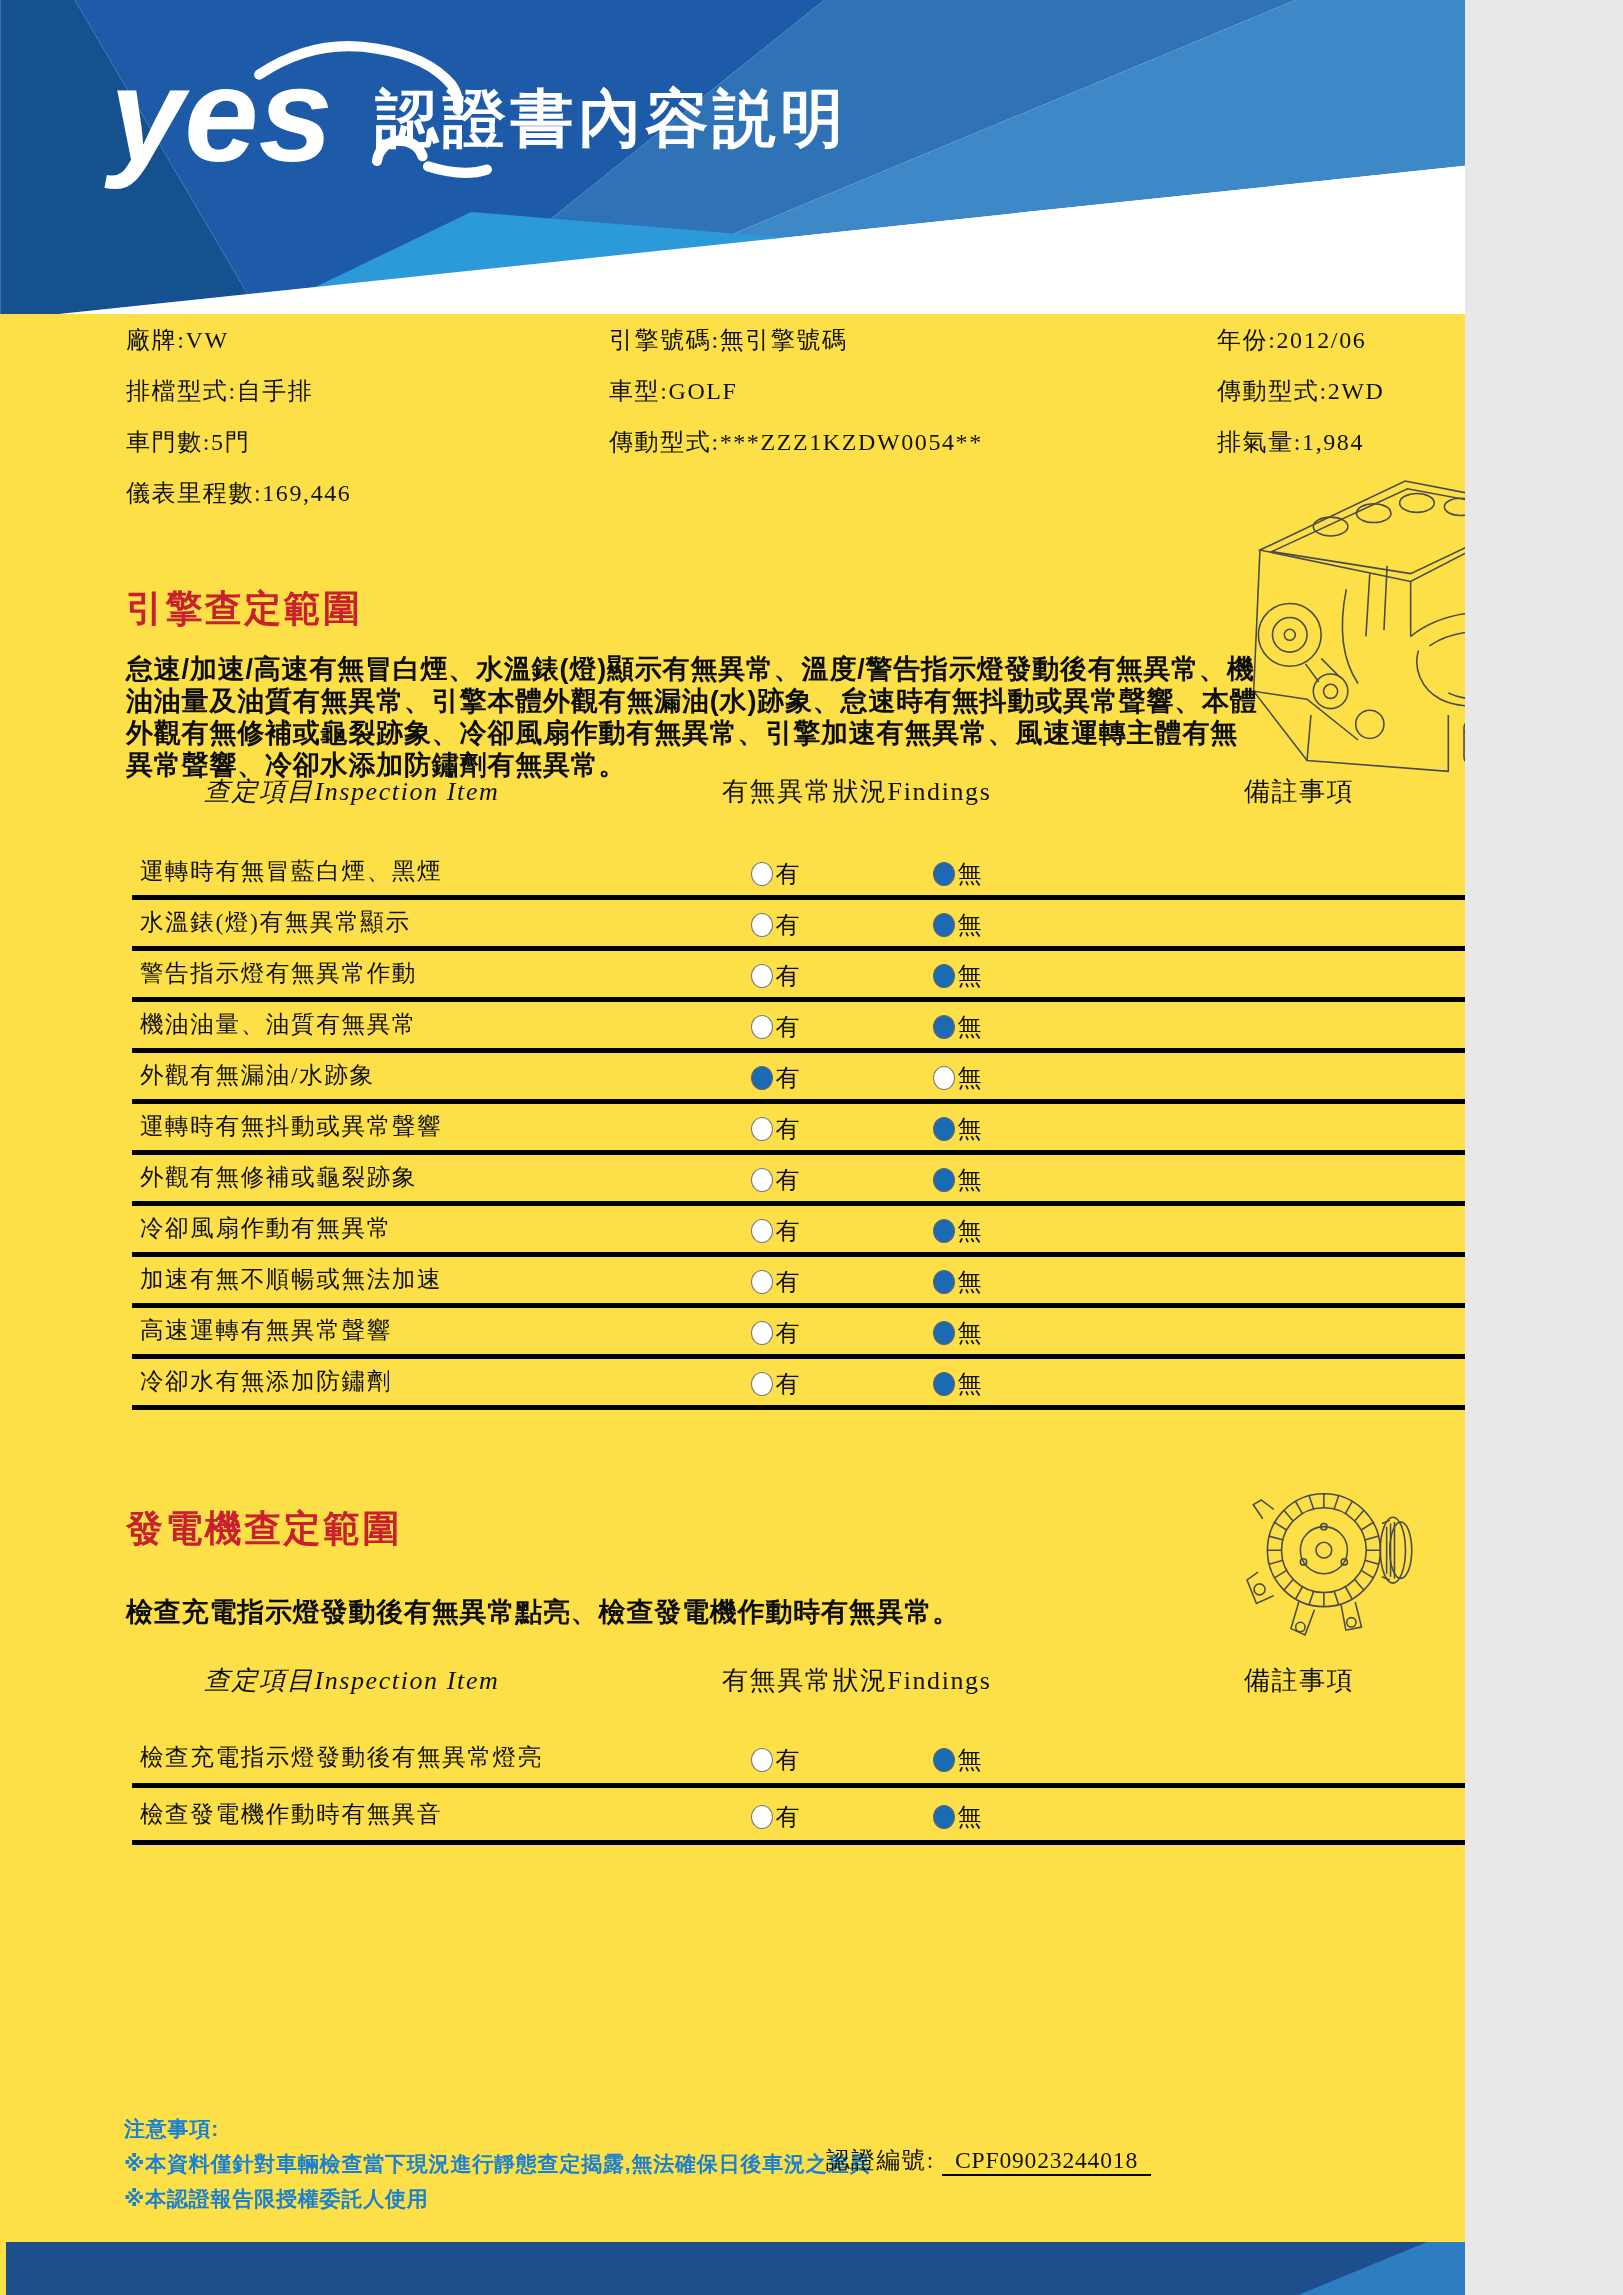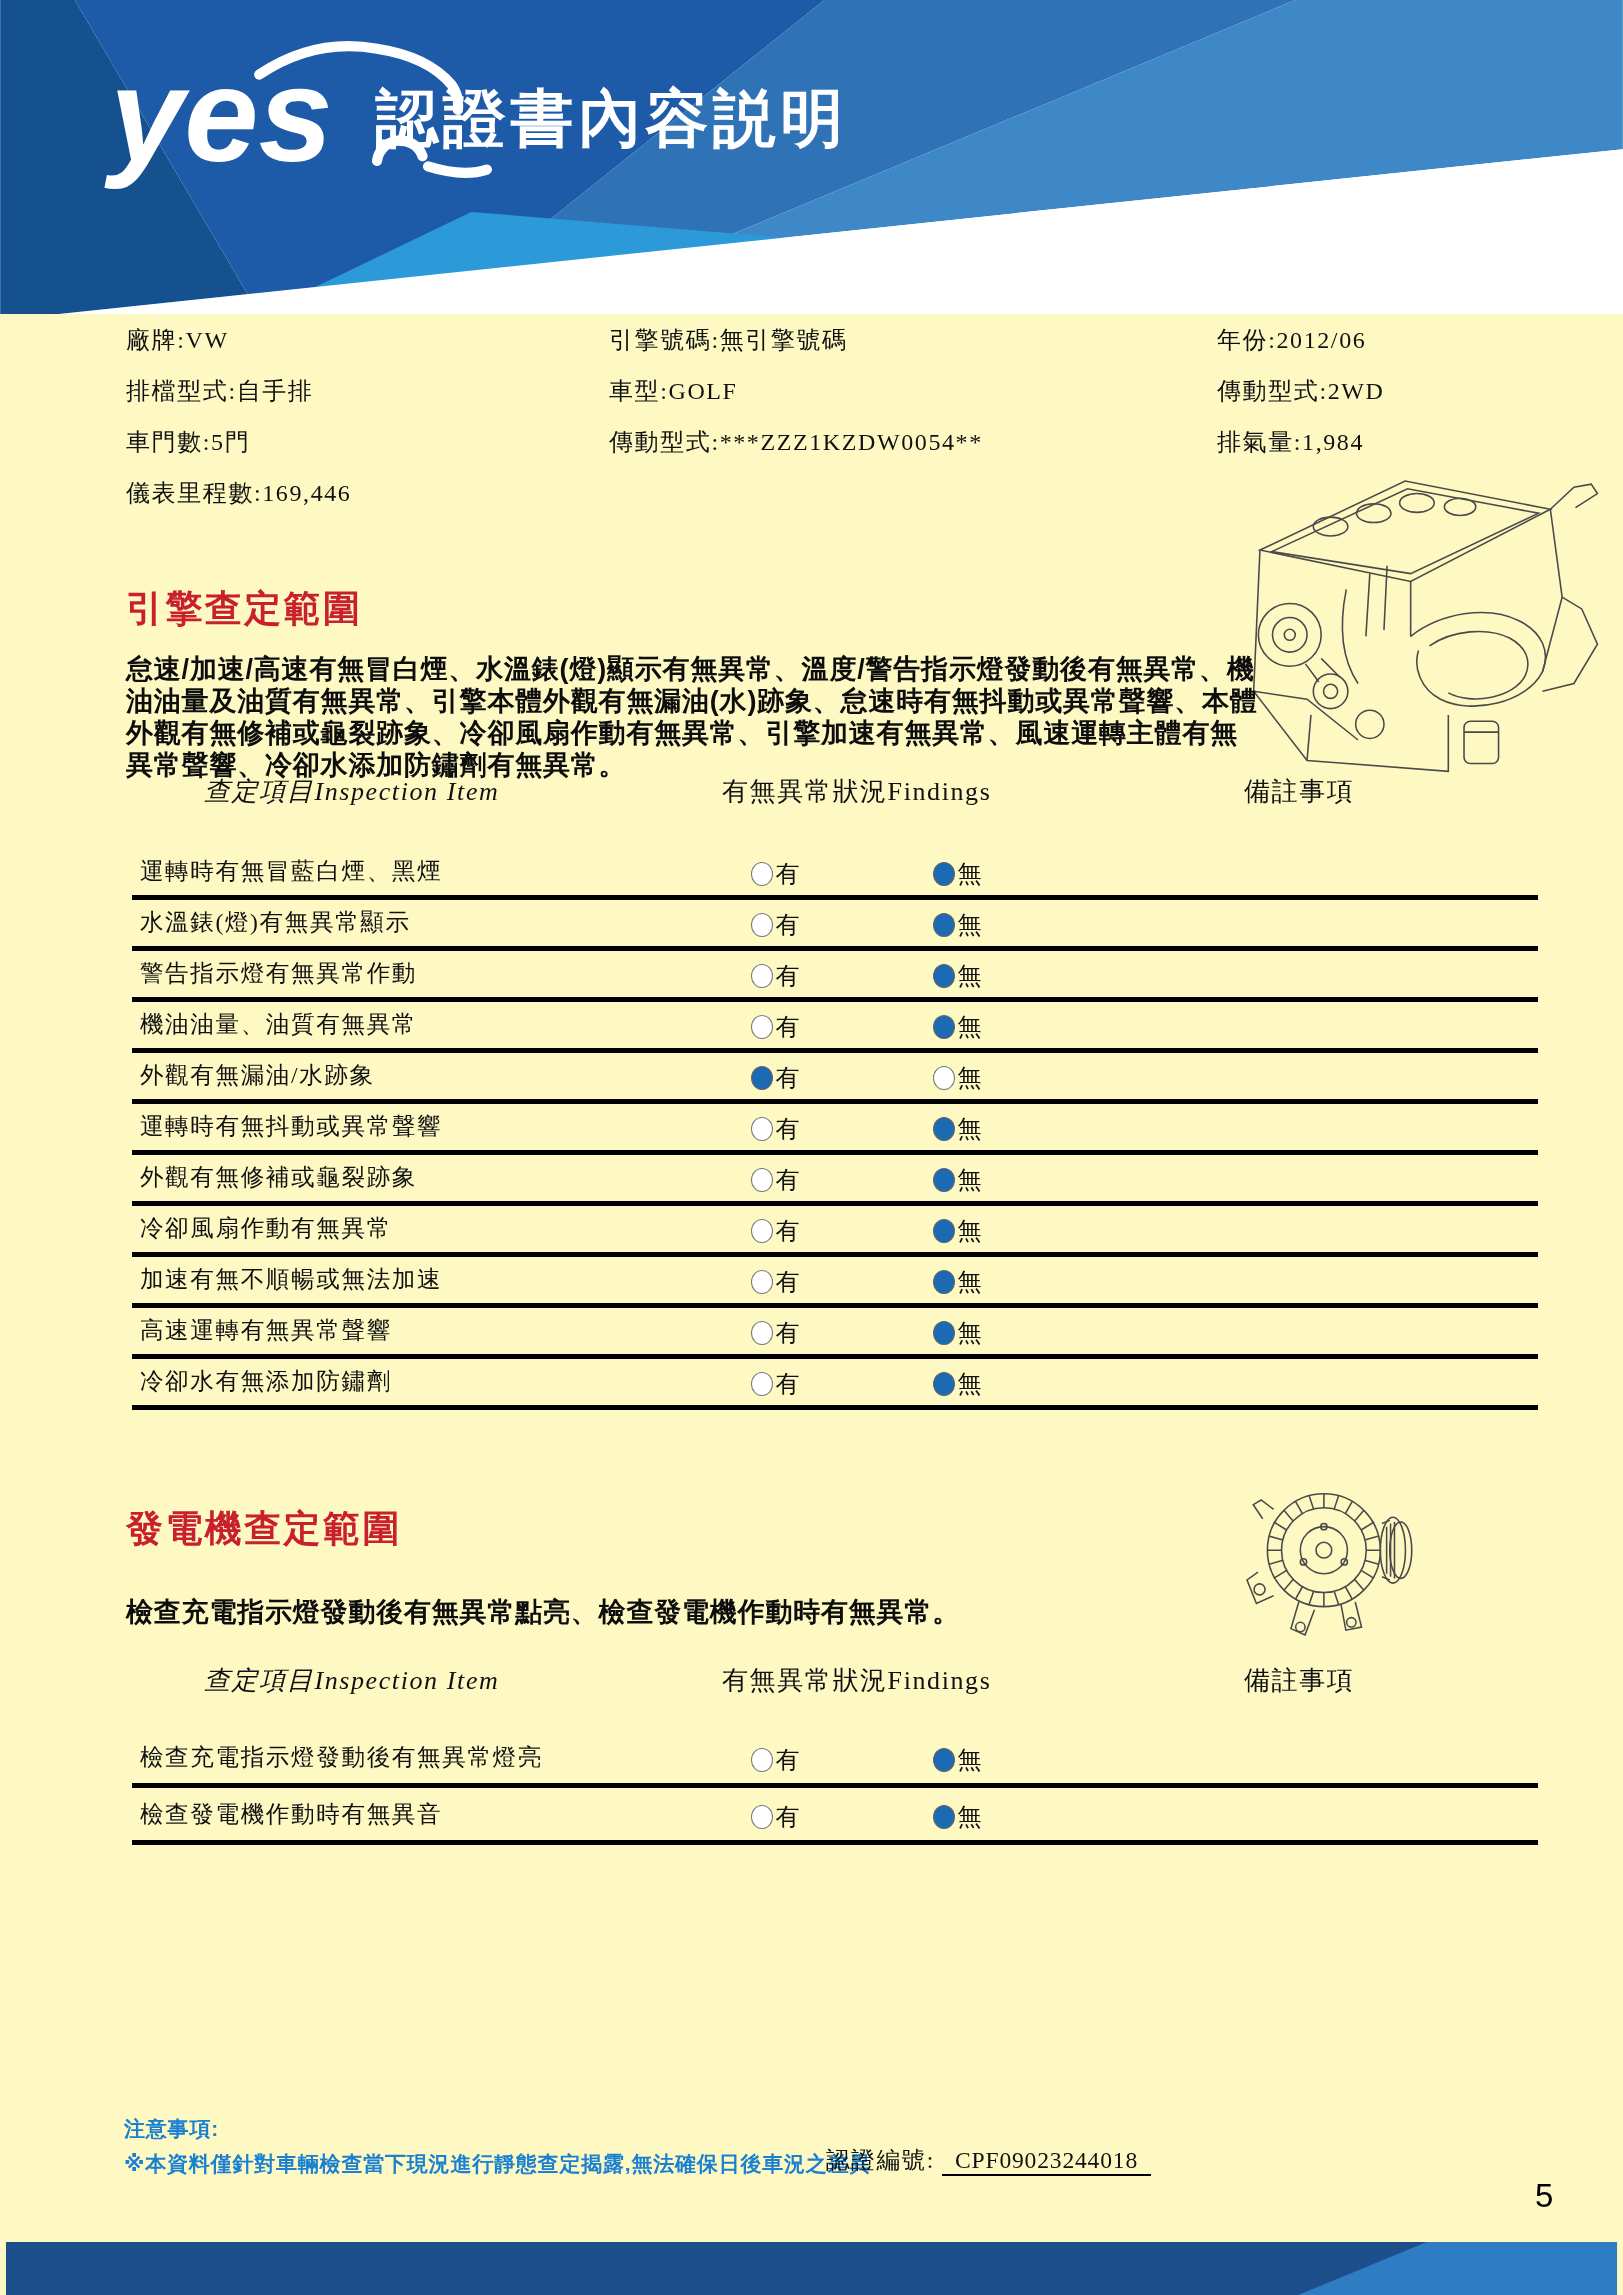--- a/index.html
+++ b/index.html
@@ -1,16 +1,16 @@
 <!DOCTYPE html>
 <html style="font-size:12.6px"><head>
 <meta charset="utf-8">
 <style>
   html,body{margin:0;padding:0;background:#e8e8e8;}
-  .page{position:relative;width:1623px;height:2295px;background:#fef9c3;overflow:hidden;
+  .page{position:relative;width:1465px;height:2295px;background:#fde047;overflow:hidden;
         font-family:"Liberation Serif","DejaVu Serif",serif;color:#111;}
 
   
   .hdr-svg{position:absolute;left:0;top:0;}
 
   
   .vcol{position:absolute;top:313px;}
   .vcol div{height:51px;padding-top:11px;font-size:24px;letter-spacing:1.6px;box-sizing:border-box;}
   .vcol-1{left:126px;width:471px;}
   .vcol-2{left:609px;width:597px;}
@@ -316,20 +316,21 @@
       <span class="opt opt-no">
           <span class="radio"></span>
           <span class="opt-label">無</span>
         </span>
     </div>
   </div>
 
   <div class="notes">
     <div>注意事項:</div>
     <div>※本資料僅針對車輛檢查當下現況進行靜態查定揭露,無法確保日後車況之差異</div>
+    <div>※本認證報告限授權委託人使用</div>
   </div>
 
   <div class="cert">
     <span>認證編號:</span>
     <span class="cert-num">CPF09023244018</span>
   </div>
 
   <div class="pagenum">5</div>
 
   <svg class="footbar" width="1623" height="53" viewBox="0 0 2067 68">

